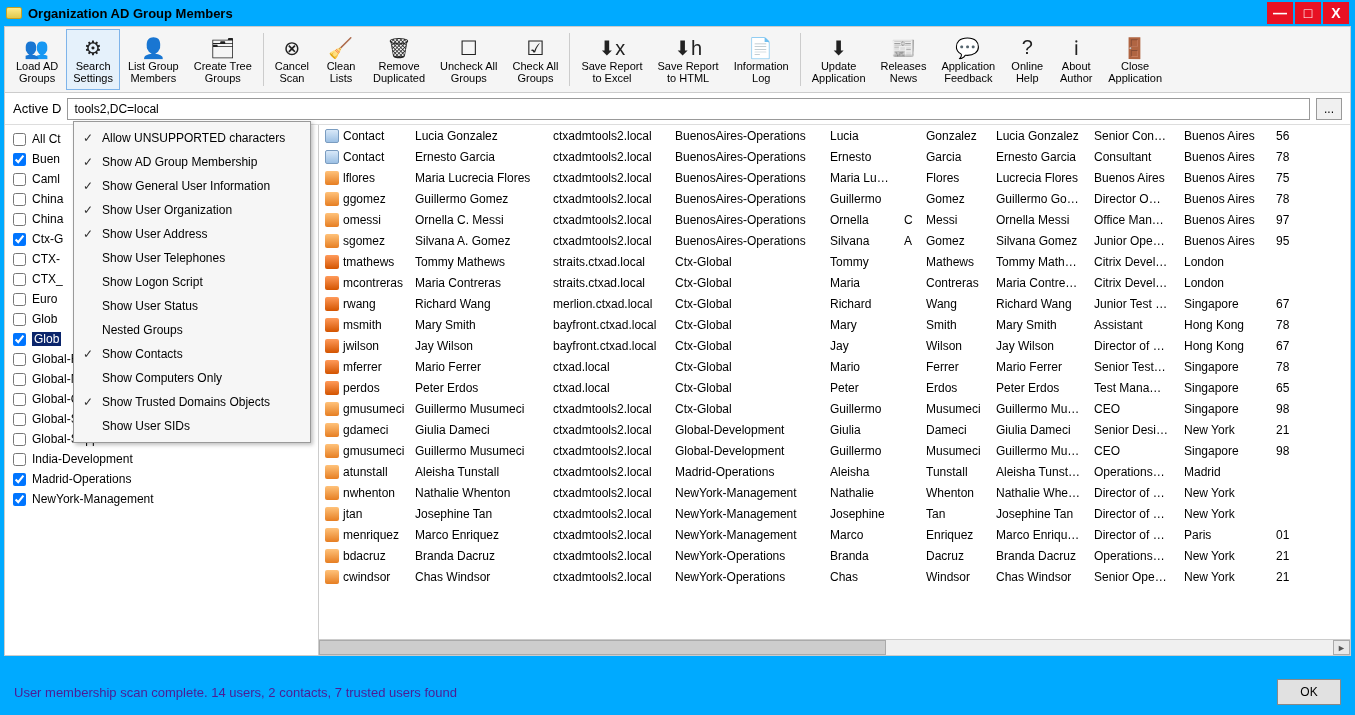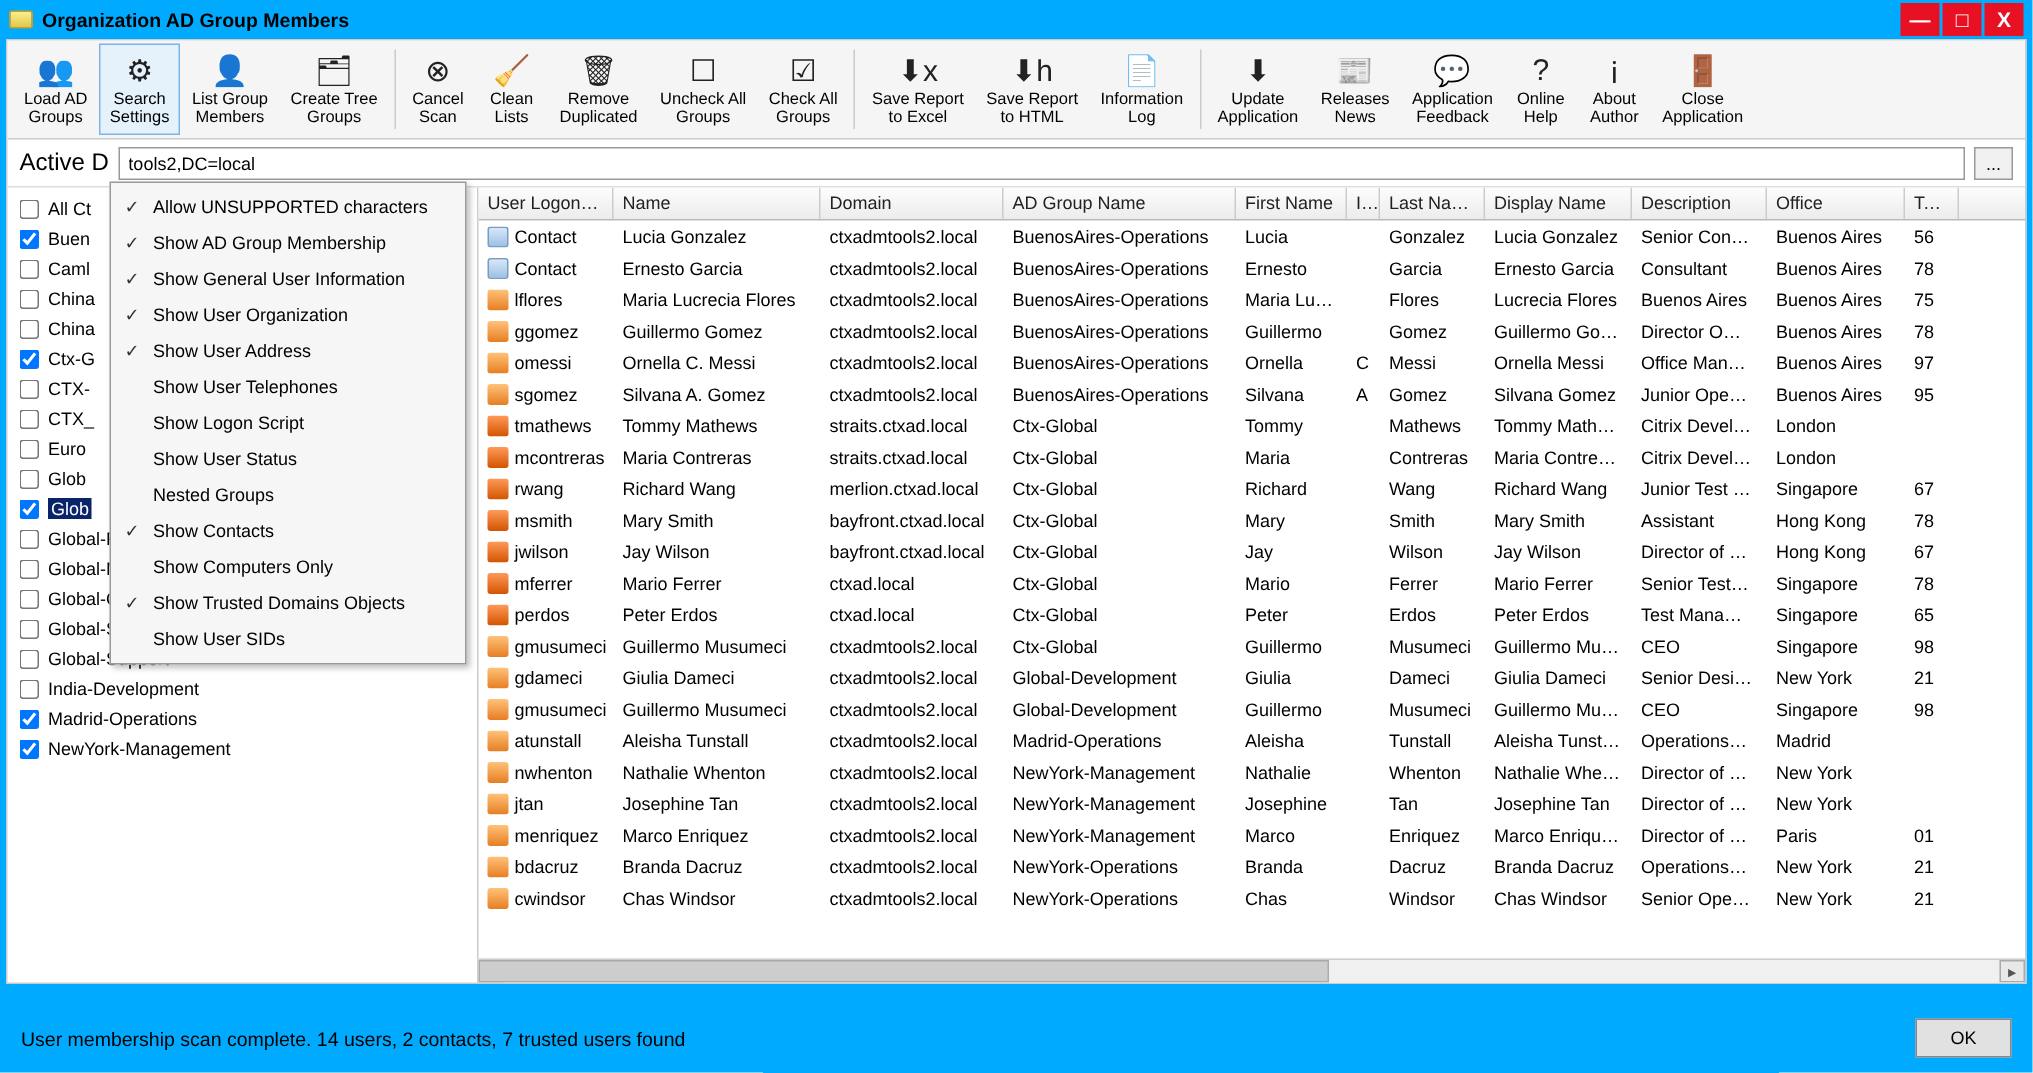--- a/index.html
+++ b/index.html
@@ -10,21 +10,21 @@
 .titlebar .winbtns{margin-left:auto;display:flex;gap:2px}
 .titlebar .winbtn{width:26px;height:22px;background:#e81123;color:#fff;display:flex;align-items:center;justify-content:center;font-weight:bold;font-size:14px;cursor:pointer}
 .app-body{background:#fff;margin:0 4px 4px 4px;height:630px;border:1px solid #ccc;position:relative;overflow:hidden}
 .toolbar{display:flex;height:66px;border-bottom:1px solid #ccc;background:#f5f5f5;padding:2px 4px;gap:1px}
 .tool-sep{width:1px;background:#ccc;margin:4px 3px}
 .tool-btn{display:flex;flex-direction:column;align-items:center;justify-content:center;min-width:48px;padding:2px 6px;text-align:center;cursor:pointer;border:1px solid transparent}
 .tool-btn.active{background:#e5f1fb;border:1px solid #7eb4ea}
 .tool-btn .ico{font-size:20px;height:24px;display:flex;align-items:center;justify-content:center;color:#222}
 .tool-btn .lbl{font-size:11px;line-height:12px;white-space:pre;color:#000}
 .path-row{display:flex;align-items:center;height:32px;padding:4px 8px;border-bottom:1px solid #ddd;gap:6px}
-.path-label{font-size:16px;white-space:nowrap}
+.path-label{font-size:13px;white-space:nowrap}
 .path-input{flex:1;height:22px;border:1px solid #999;padding:0 6px;font-size:12px}
 .path-more{width:26px;height:22px;border:1px solid #999;background:#f0f0f0;display:flex;align-items:center;justify-content:center;cursor:pointer}
 .main-panes{display:flex;height:531px}
 .left-pane{width:314px;border-right:1px solid #ccc;overflow:hidden;padding:2px 0}
 .group-list{height:100%;overflow-y:auto;padding:2px 6px}
 .group-item{display:flex;align-items:center;height:20px;gap:6px;padding:0 2px;cursor:pointer}
 .group-item input{margin:0}
 .group-item .gl{font-size:12px}
 .group-item.selected .gl{background:#0a246a;color:#fff;padding:0 2px}
 .right-pane{flex:1;overflow:hidden;display:flex;flex-direction:column}
@@ -36,21 +36,21 @@
 .grid-row .cell.first{display:flex;gap:4px}
 .ricon{width:14px;height:14px;display:inline-block;flex-shrink:0;border-radius:2px}
 .ricon.user{background:linear-gradient(#ffc27a,#e67e22)}
 .ricon.trusted{background:linear-gradient(#ff9a5a,#d35400)}
 .ricon.contact{background:linear-gradient(#d8e8f8,#9cc0e4);border:1px solid #7a9cc0}
 .dropdown{position:absolute;left:68px;top:94px;width:238px;background:#f6f6f6;border:1px solid #999;box-shadow:2px 2px 4px rgba(0,0,0,.25);z-index:100;padding:4px 0}
 .dropdown .mitem{display:flex;align-items:center;height:24px;padding:0 10px 0 6px;cursor:pointer;gap:6px}
 .dropdown .chk{width:16px;text-align:center;color:#333;font-size:12px}
 .dropdown .mlbl{font-size:12px;color:#000}
 .status-row{position:absolute;left:0;right:0;bottom:0;height:46px;display:flex;align-items:center;padding:0 14px;gap:10px}
-.status-text{font-size:13px;color:#000000}
+.status-text{font-size:13px;color:#4c1d95}
 .ok-btn{margin-left:auto;width:64px;height:26px;background:#e1e1e1;border:1px solid #888;display:flex;align-items:center;justify-content:center;cursor:pointer;font-size:12px}
 .hscroll{height:17px;background:#f0f0f0;border-top:1px solid #ccc;position:relative}
 .hscroll .thumb{position:absolute;left:0;top:0;height:15px;width:55%;background:#cdcdcd;border:1px solid #aaa}
 .hscroll .arrow{position:absolute;top:0;width:17px;height:15px;background:#e8e8e8;border:1px solid #aaa;display:flex;align-items:center;justify-content:center;font-size:9px;color:#555}
 .hscroll .arrow.left{left:0}
 .hscroll .arrow.right{right:0}
 .c0{width:90px}.c1{width:138px}.c2{width:122px}.c3{width:155px}.c4{width:74px}.c5{width:22px}.c6{width:70px}.c7{width:98px}.c8{width:90px}.c9{width:92px}.c10{width:36px}
 </style>
 </head>
 <body>
@@ -243,33 +243,20 @@
             <input type="checkbox" checked="" style="">
             <span class="gl">Madrid-Operations</span>
           </div>
           <div class="group-item">
             <input type="checkbox" checked="" style="">
             <span class="gl">NewYork-Management</span>
           </div>
         </div>
     </div>
     <div class="right-pane">
-      <div class="grid-header" id="grid-header">
-          <div class="col c0">User Logon…</div>
-          <div class="col c1">Name</div>
-          <div class="col c2">Domain</div>
-          <div class="col c3">AD Group Name</div>
-          <div class="col c4">First Name</div>
-          <div class="col c5">I…</div>
-          <div class="col c6">Last Na…</div>
-          <div class="col c7">Display Name</div>
-          <div class="col c8">Description</div>
-          <div class="col c9">Office</div>
-          <div class="col c10">Te…</div>
-        </div>
       <div class="grid-body" id="grid-body">
           <div class="grid-row">
             <div class="cell c0 first">
               <span class="ricon contact"></span>
               <span>Contact</span>
             </div>
             <div class="cell c1">Lucia Gonzalez</div>
             <div class="cell c2">ctxadmtools2.local</div>
             <div class="cell c3">BuenosAires-Operations</div>
             <div class="cell c4">Lucia</div>

